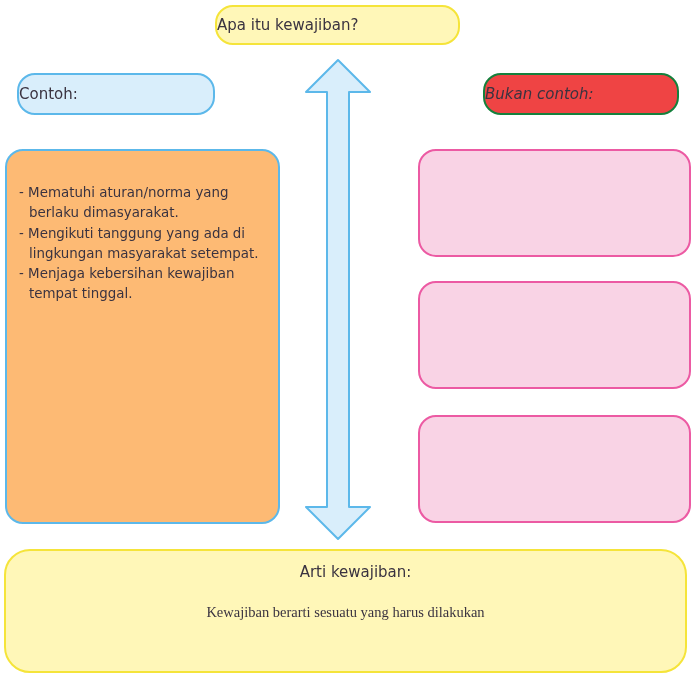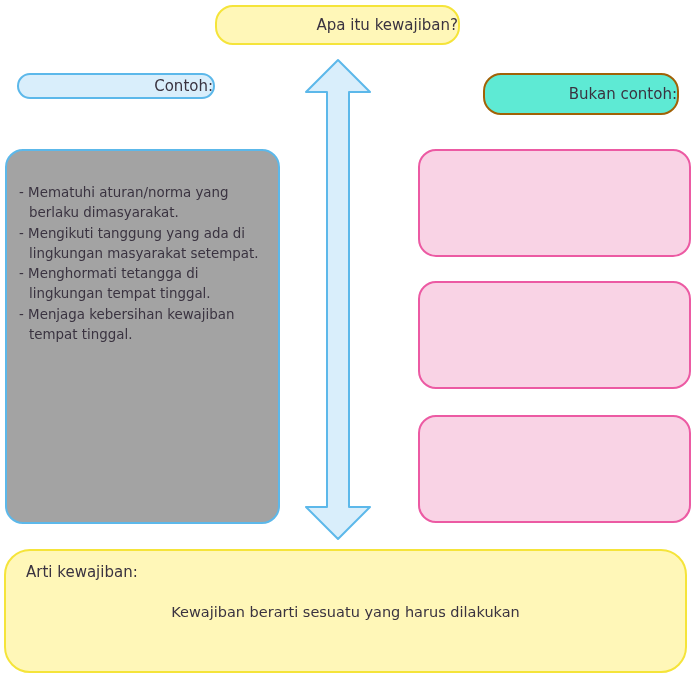--- a/index.html
+++ b/index.html
@@ -1,53 +1,52 @@
 <!DOCTYPE html>
 <html><head>
 <meta charset="utf-8">
 <style>
   html, body { margin: 0; padding: 0; background: #ffffff; }
   body { width: 700px; height: 687px; position: relative; overflow: hidden;
          font-family: "DejaVu Sans", sans-serif; color: #3a3340; }
   .box { position: absolute; box-sizing: border-box; }
   .pill-yellow { background: #fff7b8; border: 2px solid #f5e43a; border-radius: 18px; }
   .pill-blue { background: #d9eefb; border: 2px solid #5cb8ea; border-radius: 18px; }
-  .pill-pink { background: #5eead4; border: 2px solid #a16207; border-radius: 18px; }
-  .label { display: flex; align-items: center; justify-content: flex-end;
+  .pill-pink { background: #ef4444; border: 2px solid #15803d; border-radius: 18px; font-style: italic; }
+  .label { display: flex; align-items: center; justify-content: flex-start;
            font-size: 15px; color: #3a3340; }
-  .list-box { background: #a3a3a3; border: 2px solid #5cb8ea; border-radius: 18px; }
+  .list-box { background: #fdba74; border: 2px solid #5cb8ea; border-radius: 18px; }
   .list { list-style: none; margin: 0; padding: 0; }
   .list li { font-size: 13.4px; line-height: 20.3px; padding-left: 10px; text-indent: -10px; }
   .pink-box { background: #f9d3e5; border: 2px solid #ec5aa3; border-radius: 18px; }
   .def-box { background: #fff7b8; border: 2px solid #f5e43a; border-radius: 26px; }
-  .def-title { position: absolute; left: 0; right: 0; top: 12px; font-size: 15px; margin-left: 20px; }
+  .def-title { position: absolute; left: 0; right: 0; top: 12px; text-align: center; font-size: 15px; margin-left: 20px; }
   .def-text { position: absolute; left: 0; right: 0; top: 50px; text-align: center;
-              font-size: 14.5px; line-height: 22px; }
+              font-size: 14.5px; line-height: 22px; font-family: Liberation Serif, serif; }
   svg { position: absolute; }
 </style>
 </head>
 <body>
 
 <div class="box pill-yellow label" style="left:215px; top:5px; width:245px; height:40px;">
   <span>Apa itu kewajiban?</span>
 </div>
 
-<div class="box pill-blue label" style="left:17px; top:73px; width:198px; height:26px;">
+<div class="box pill-blue label" style="left:17px; top:73px; width:198px; height:42px;">
   <span>Contoh:</span>
 </div>
 
 <div class="box pill-pink label" style="left:483px; top:73px; width:196px; height:42px;">
   <span>Bukan contoh:</span>
 </div>
 
 <div class="box list-box" style="left:5px; top:149px; width:275px; height:375px;">
   <ul class="list" style="position:absolute; left:12px; top:32px; width:245px;">
     <li>- Mematuhi aturan/norma yang berlaku dimasyarakat.</li>
     <li>- Mengikuti tanggung yang ada di lingkungan masyarakat setempat.</li>
-    <li>- Menghormati tetangga di lingkungan tempat tinggal.</li>
     <li>- Menjaga kebersihan kewajiban tempat tinggal.</li>
   </ul>
 </div>
 
 <svg style="left:300px; top:55px;" width="80" height="490" viewBox="0 0 80 490">
   <polygon points="38,5 70,37 49,37 49,452 70,452 38,484 6,452 27,452 27,37 6,37" fill="#d9eefb" stroke="#5cb8ea" stroke-width="2" stroke-linejoin="round"></polygon>
 </svg>
 
 <div class="box pink-box" style="left:418px; top:149px; width:273px; height:108px;">
   <span></span>

